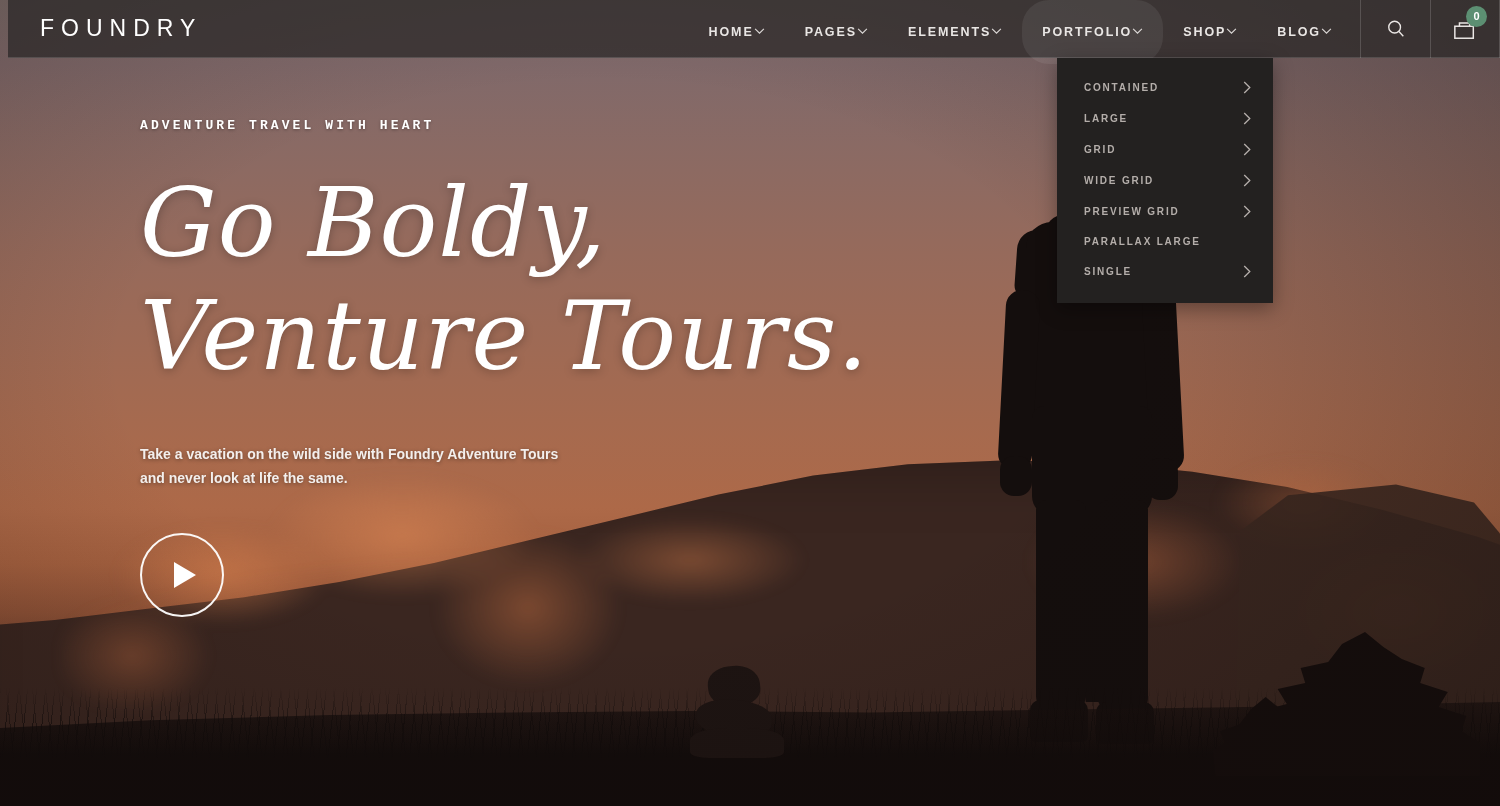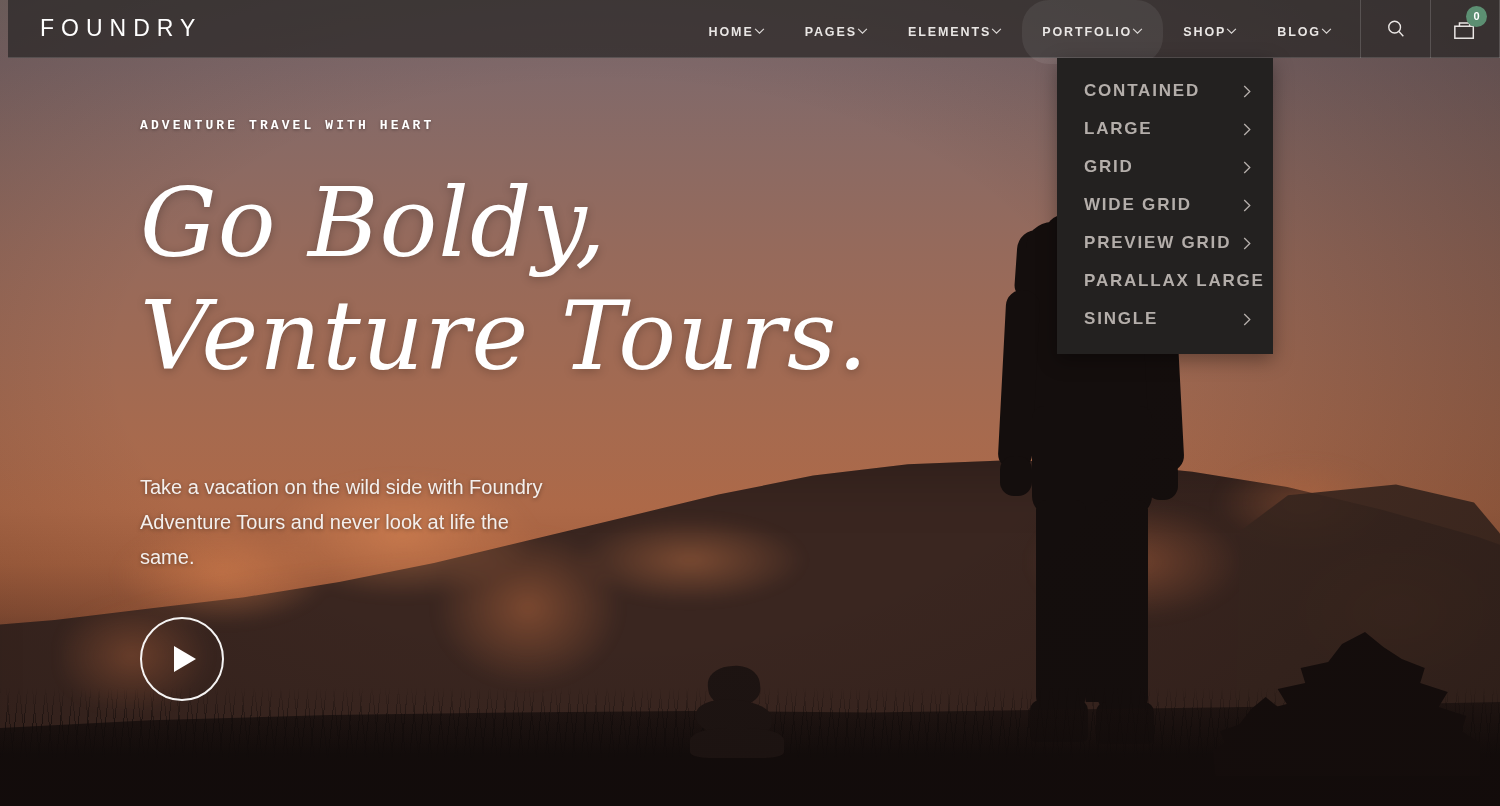--- a/index.html
+++ b/index.html
@@ -206,21 +206,21 @@
     width:216px;
     background:#232120;
     padding:14px 0 16px;
     z-index:45;
     box-shadow:0 6px 18px rgba(0,0,0,.35);
   }
   .dd-item {
     display:flex; align-items:center; justify-content:space-between;
     padding:9px 22px 9px 27px;
     color:#b4aeaa;
-    font-size:17px;
+    font-size:10px;
     font-weight:700;
     letter-spacing:1.8px;
     cursor:pointer;
     white-space:nowrap;
   }
   .chev-right { width:8px; height:13px; flex:none; opacity:.85; }
 
   
   .hero-content {
     position:absolute; left:140px; top:118px;
@@ -241,26 +241,27 @@
     font-family:"DejaVu Serif", serif;
     font-style:italic;
     font-weight:400;
     font-size:96px;
     line-height:1.18;
     letter-spacing:1px;
     text-shadow:0 2px 10px rgba(0,0,0,.25);
   }
   .headline .l2 { display:block; }
   .lede {
-    margin-top:76px;
+    margin-top:48px;
     color:#f3efed;
-    font-size:20px;
+    font-size:14px;
     line-height:1.75;
     max-width:420px;
     text-shadow:0 1px 4px rgba(0,0,0,.4);
+    font-weight:bold;
   }
   .play-btn {
     margin-top:42px;
     width:84px; height:84px; border-radius:50%;
     border:2px solid rgba(255,255,255,.95);
     display:flex; align-items:center; justify-content:center;
     cursor:pointer;
   }
   .play-tri {
     width:0; height:0; margin-left:6px;

